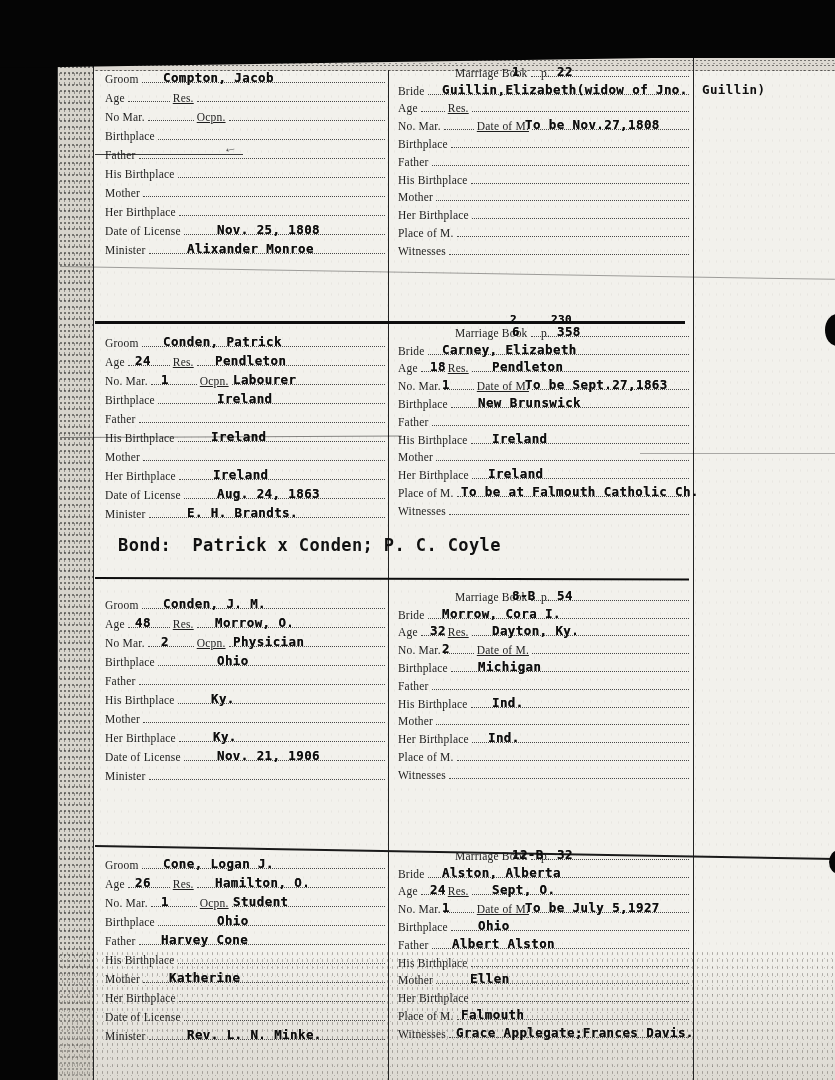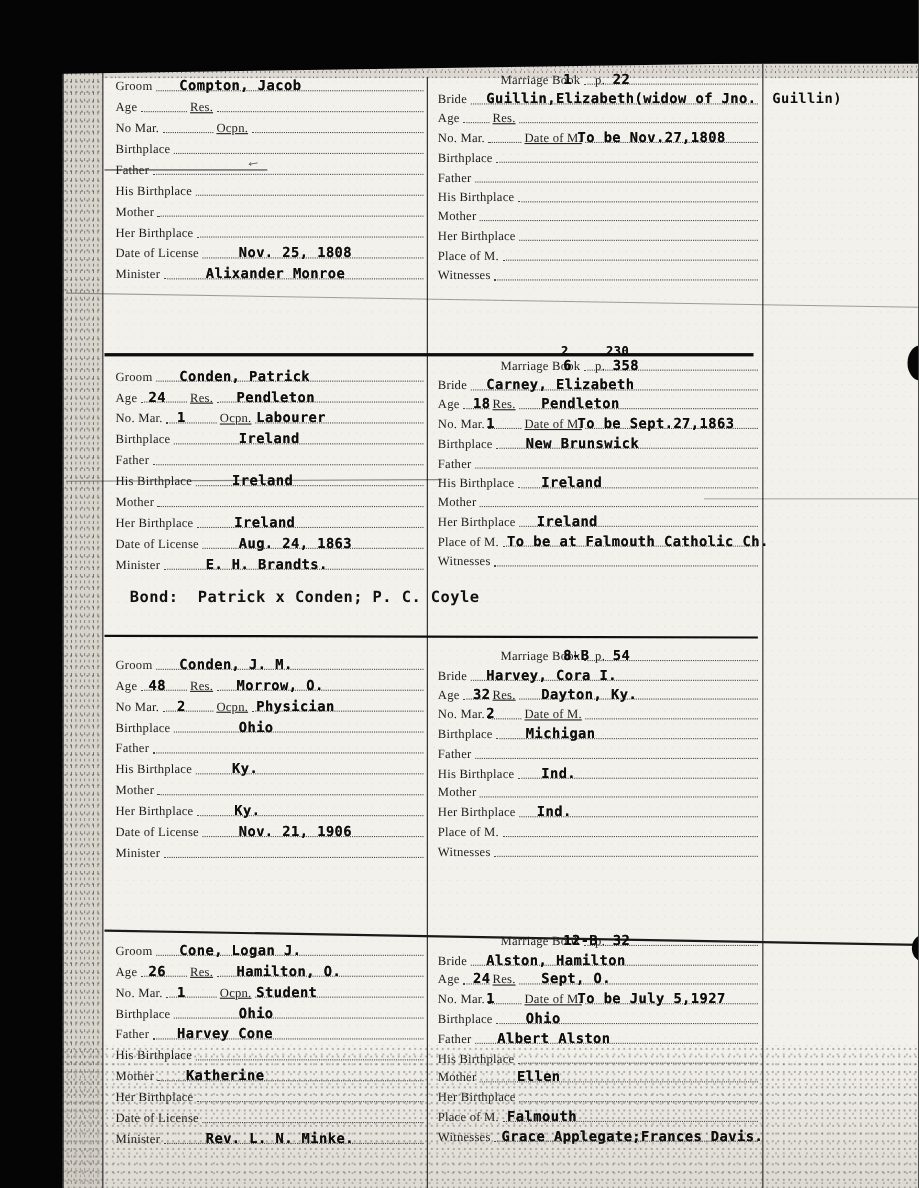--- a/index.html
+++ b/index.html
@@ -91,21 +91,21 @@
   
   .mb-sp{width:57px;}
   .r-mbook .bookv{left:114px;}
   .r-mbook .plbl{position:absolute;left:143px;bottom:2px;padding:0;}
   .r-mbook .pagev{left:159px;}
   .r-mbook .sup{bottom:15px;font-size:11px;}
   .r-mbook .bsup{left:112px;} .r-mbook .psup{left:153px;}
   
   .bond{position:absolute;left:63px;top:477px;z-index:10;white-space:pre;
         font-family:"DejaVu Sans Mono","Liberation Mono",monospace;
-        font-size:14px;font-weight:700;color:#101010;letter-spacing:.4px;}
+        font-size:17px;font-weight:700;color:#101010;letter-spacing:.4px;}
   .overflow{position:absolute;left:647px;top:24px;z-index:10;white-space:pre;
         font-family:"DejaVu Sans Mono","Liberation Mono",monospace;
         font-size:12.5px;font-weight:700;color:#0d0d0d;letter-spacing:.4px;}
   .arrow{position:absolute;left:168px;top:82px;z-index:10;color:#4a4a4a;font-size:14px;
          transform:rotate(-10deg);}
 </style>
 </head>
 <body>
 
 <div class="screen">
@@ -447,21 +447,21 @@
             <span class="mb-sp"></span>
             <span class="lbl">Marriage Book</span>
             <span class="leader"></span>
             <span class="typed bookv">8-B</span>
             <span class="lbl plbl">p.</span>
             <span class="typed pagev">54</span>
           </div>
           <div class="frow r-bride">
             <span class="lbl">Bride</span>
             <span class="leader"></span>
-            <span class="typed v1">Harvey, Cora I.</span>
+            <span class="typed v1">Morrow, Cora I.</span>
           </div>
           <div class="frow r-age">
             <span class="lbl">Age</span>
             <span class="leader l1"></span>
             <span class="lbl lbl2">Res.</span>
             <span class="leader"></span>
             <span class="typed v1">32</span>
             <span class="typed v2">Dayton, Ky.</span>
           </div>
           <div class="frow r-nomar">
@@ -573,21 +573,21 @@
             <span class="mb-sp"></span>
             <span class="lbl">Marriage Book</span>
             <span class="leader"></span>
             <span class="typed bookv">12-B</span>
             <span class="lbl plbl">p.</span>
             <span class="typed pagev">32</span>
           </div>
           <div class="frow r-bride">
             <span class="lbl">Bride</span>
             <span class="leader"></span>
-            <span class="typed v1">Alston, Hamilton</span>
+            <span class="typed v1">Alston, Alberta</span>
           </div>
           <div class="frow r-age">
             <span class="lbl">Age</span>
             <span class="leader l1"></span>
             <span class="lbl lbl2">Res.</span>
             <span class="leader"></span>
             <span class="typed v1">24</span>
             <span class="typed v2">Sept, O.</span>
           </div>
           <div class="frow r-nomar">

